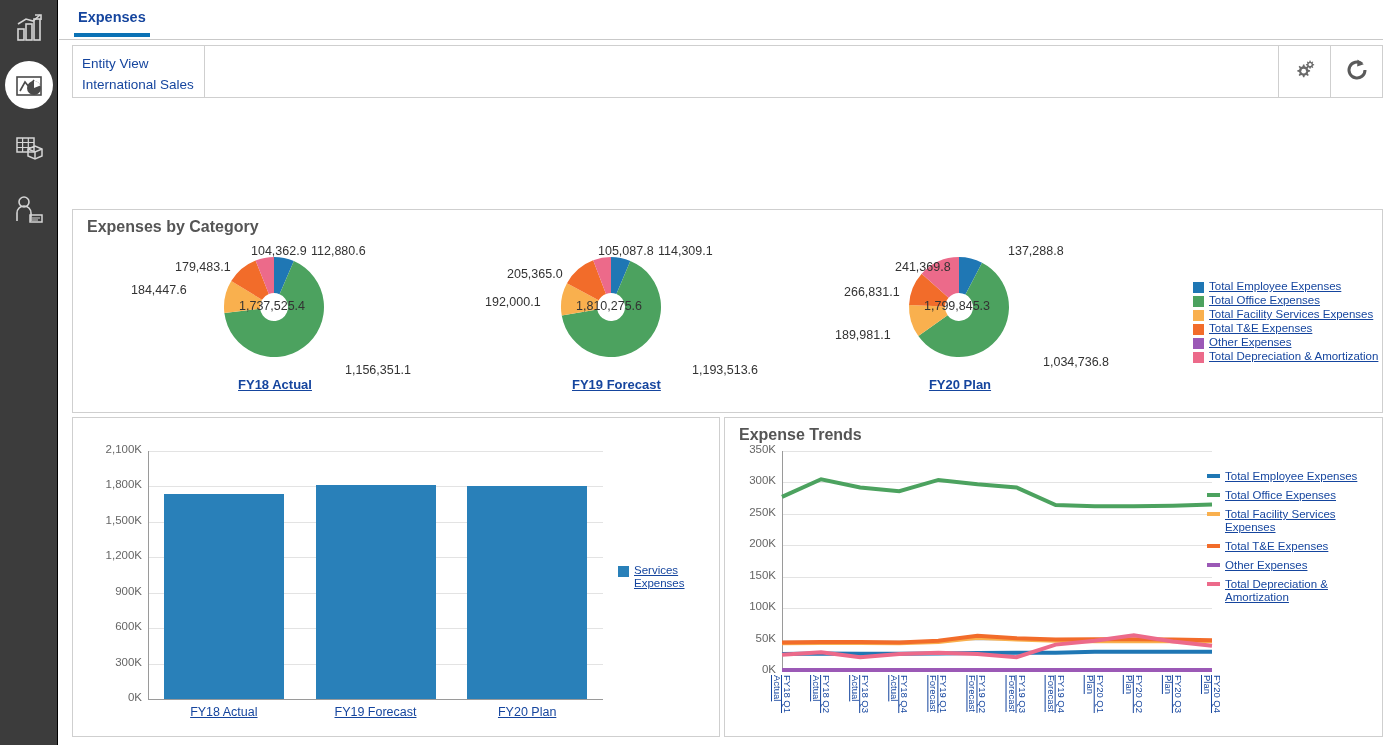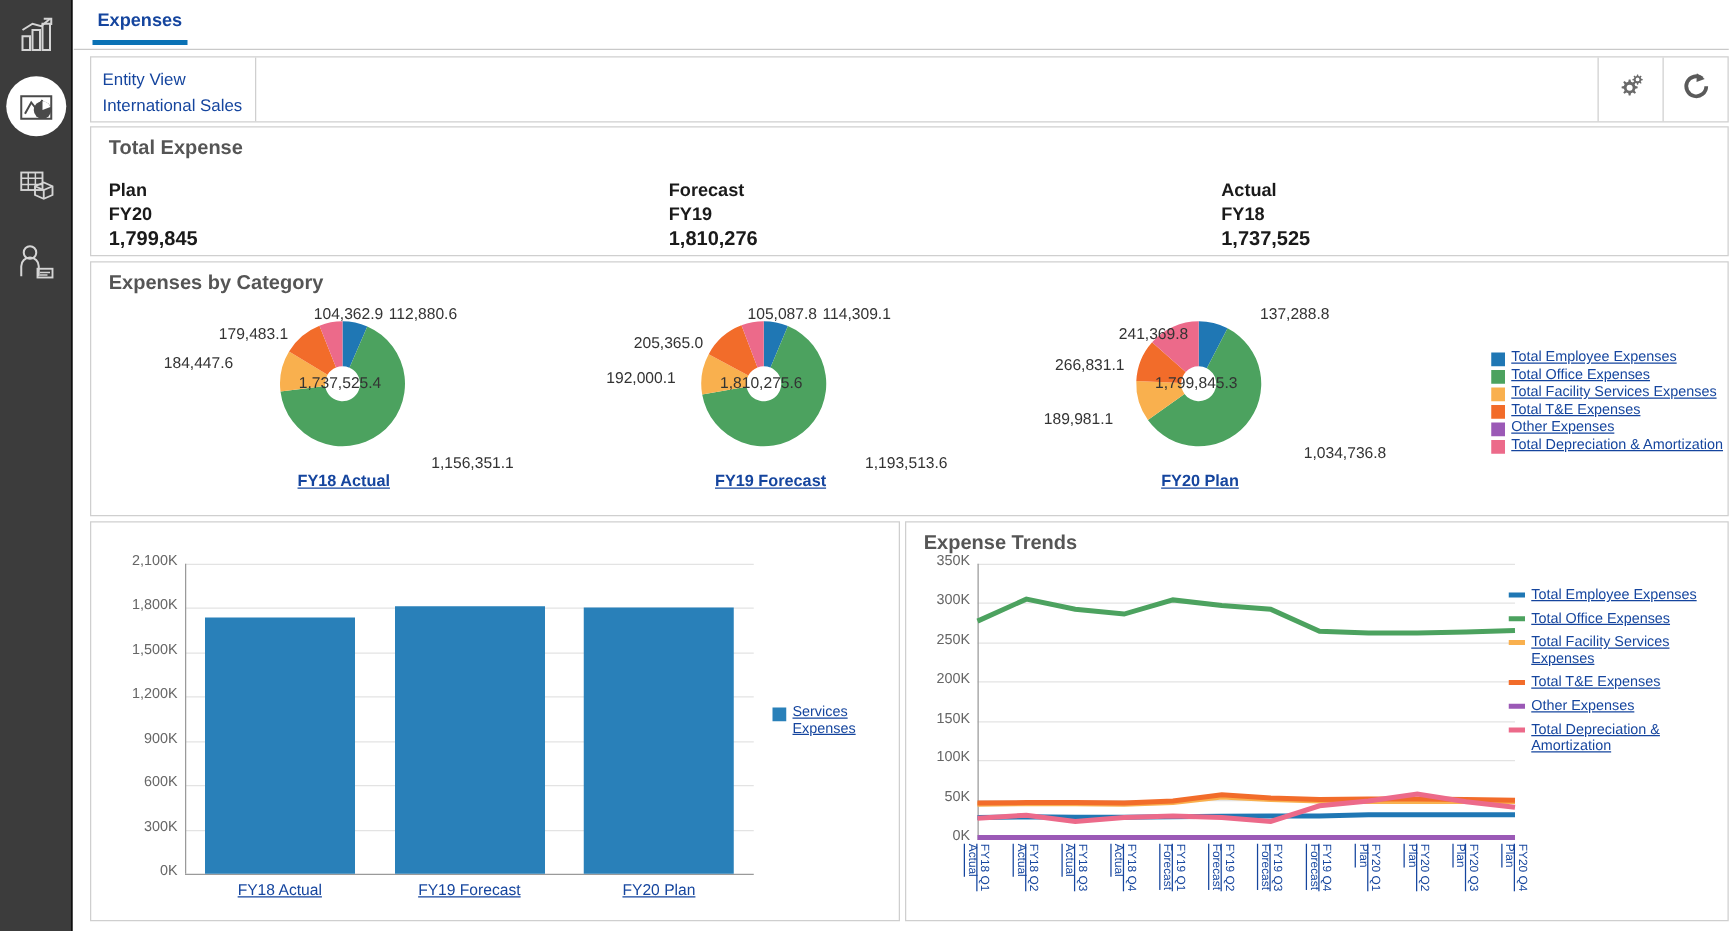--- a/index.html
+++ b/index.html
@@ -29,21 +29,21 @@
   .rail-ico { position:relative; z-index:2; }
   
   #main {
     position:absolute; left:59px; top:0; right:0; bottom:0;
     background:#fff;
   }
   
   #tabbar {
     position:absolute; left:0; top:0; width:1324px; height:40px;
     border-bottom:1px solid #c9c9c9;
-    display:flex; align-items:flex-start; padding-left:9px;flex-direction:column;
+    display:flex; align-items:flex-start; padding-left:9px;
   }
   .tab {
     font-size:14.5px; color:#15459e; padding:9px 10px 0 10px;
     position:relative; height:40px; white-space:nowrap;
   }
   .tab.sel { font-weight:bold; color:#15459e; }
   .tab.sel::after{
     content:""; position:absolute; left:6px; right:6px; bottom:3px;
     height:4px; background:#0b72b5;
   }
@@ -191,40 +191,20 @@
     <div class="tool-btn">
       <span>
         <svg width="26" height="26" viewBox="0 0 26 26">
           <path d="M21 13 a8 8 0 1 1 -3.1 -6.3" fill="none" stroke="#5a5a5a" stroke-width="3"></path>
           <path d="M13.5 2.5 L19.8 7.2 L13.2 9.6 Z" fill="#5a5a5a"></path>
         </svg>
       </span>
     </div>
   </div>
 
-  <div class="panel" id="kpi">
-    <div class="panel-title">Total Expense</div>
-    <div class="kpi-row">
-      <div class="kpi" style="left:14px;">
-        <div>Plan</div>
-        <div>FY20</div>
-        <div class="big">1,799,845</div>
-      </div>
-      <div class="kpi" style="left:462px;">
-        <div>Forecast</div>
-        <div>FY19</div>
-        <div class="big">1,810,276</div>
-      </div>
-      <div class="kpi" style="left:904px;">
-        <div>Actual</div>
-        <div>FY18</div>
-        <div class="big">1,737,525</div>
-      </div>
-    </div>
-  </div>
 
   <div class="panel" id="pies">
     <div class="panel-title">Expenses by Category</div>
     <div id="pie-host">
         <svg width="102" height="102" style="position: absolute; left: 150px; top: 46px;">
           <path d="M51,1 A50,50 0 0 1 70.84767934150469,5.1080657984781865 L56.55735021562131,38.15025842357389 A14,14 0 0 0 51,37 Z" fill="#1f77b4"></path>
           <path d="M70.84767934150469,5.1080657984781865 A50,50 0 1 1 1.3754974428341882,57.11626895695763 L37.10513928399357,52.712555307948136 A14,14 0 1 0 56.55735021562131,38.15025842357389 Z" fill="#4ca25f"></path>
           <path d="M1.3754974428341882,57.11626895695763 A50,50 0 0 1 8.227085687153057,25.106413898691955 L39.023583992402855,43.749795891633745 A14,14 0 0 0 37.10513928399357,52.712555307948136 Z" fill="#f9b04e"></path>
           <path d="M8.227085687153057,25.106413898691955 A50,50 0 0 1 32.57504926974667,4.518593065745769 L45.841013795529065,37.985206058408814 A14,14 0 0 0 39.023583992402855,43.749795891633745 Z" fill="#f26c2a"></path>
           <path d="M32.57504926974667,4.518593065745769 A50,50 0 0 1 50.99999999999999,1 L51,37 A14,14 0 0 0 45.841013795529065,37.985206058408814 Z" fill="#ec6a8a"></path>

